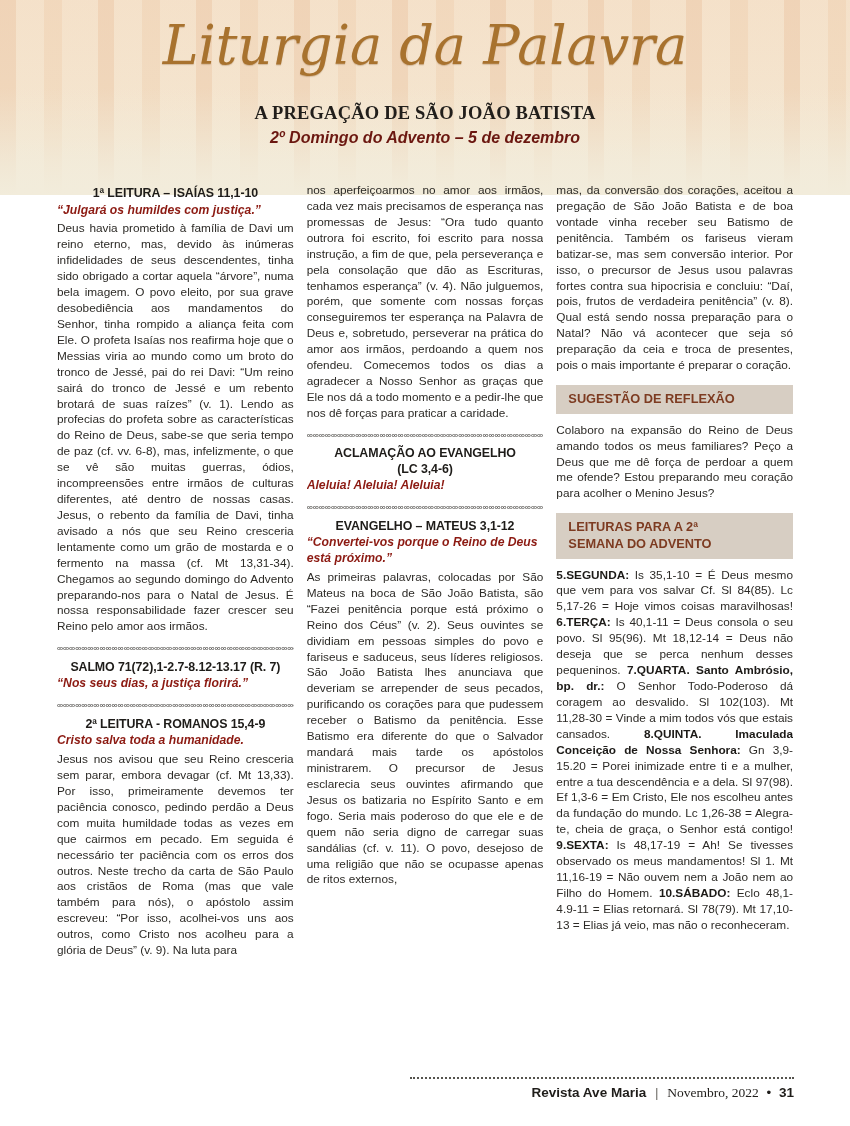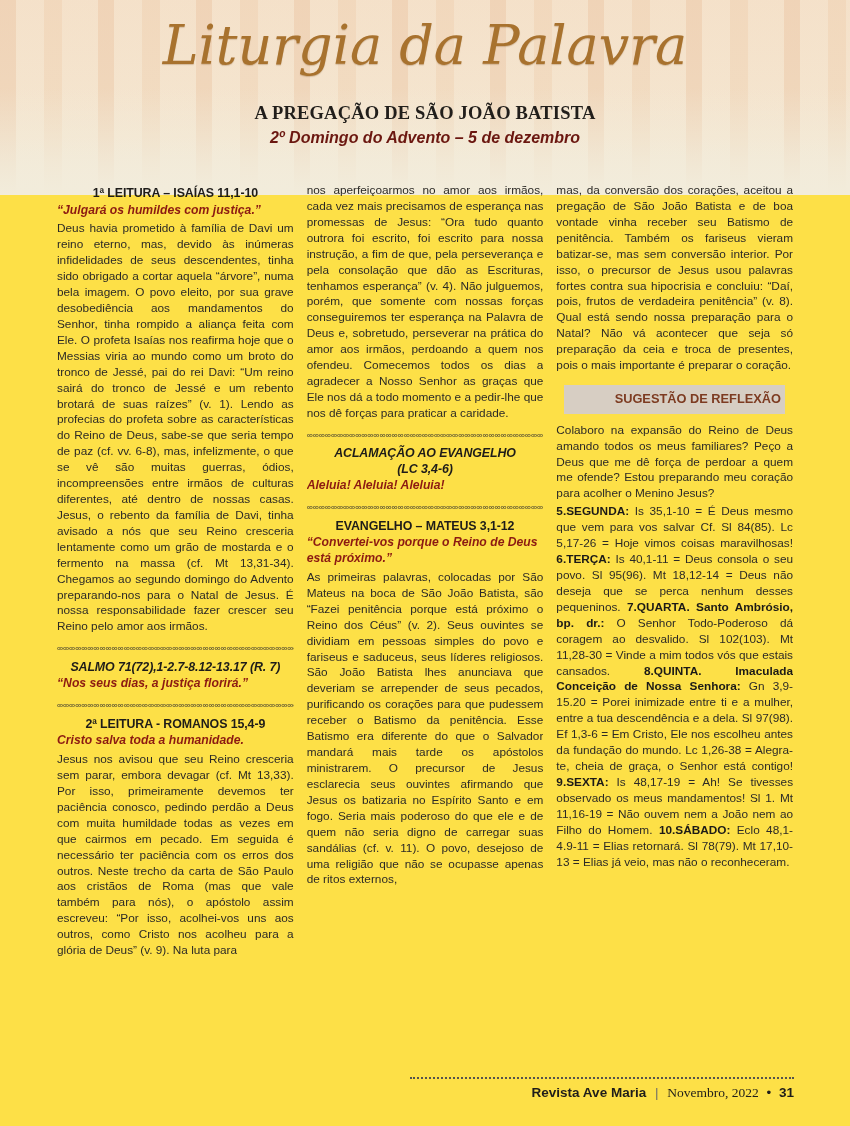--- a/index.html
+++ b/index.html
@@ -1,18 +1,18 @@
 <!DOCTYPE html>
 <html><head>
 <meta charset="utf-8">
 <style>
   html,body { margin:0; padding:0; background:#e8e2d2; }
   .page {
     position:relative; width:850px; height:1126px; margin:0 auto;
-    background:#fde047; overflow:hidden;
+    background:#ffffff; overflow:hidden;
     font-family:"Liberation Sans", sans-serif;
   }
   .texture {
     position:absolute; top:0; left:0; right:0; height:195px;
     background:
       linear-gradient(180deg, rgba(242,236,219,0) 0%, rgba(242,236,219,0) 45%, #f2ecdb 100%),
       repeating-linear-gradient(90deg,
         rgba(219,146,94,0.16) 0px, rgba(219,146,94,0.16) 16px,
         rgba(249,235,216,0.10) 16px, rgba(249,235,216,0.10) 44px,
         rgba(228,168,118,0.14) 44px, rgba(228,168,118,0.14) 62px,
@@ -38,34 +38,34 @@
     display:flex; gap:13px; overflow:hidden;
   }
   .col {
     flex:1 1 0; min-width:0; overflow:hidden;
     font-size:11.8px; line-height:1.35; color:#2c2a26; text-align:justify;
   }
   .h {
     text-align:center; font-weight:bold; font-size:12.4px; line-height:1.25;
     color:#1e1c19; margin:3px 0 1px; letter-spacing:-0.1px;
   }
-  .it { font-style:italic; }
+  .it { }
   .q {
     text-align:left; font-weight:bold; font-style:italic;
     font-size:12.2px; line-height:1.3; color:#8c1a12; margin:0 0 3px;
   }
   .bodyp { margin:0 0 2px; }
   .bodyp b { color:#1c1a17; }
   .divider {
     margin:9px 0 7px; font-size:8.5px; line-height:1; color:#35332f;
     white-space:nowrap; overflow:hidden; text-align:center;
   }
   .boxhead {
-    background:#d7cec3; color:#7d3b21; font-weight:bold; text-align:right;
-    font-size:12.8px; line-height:1.3; padding:6px 4px; margin:11px 8px 9px;
+    background:#d7cec3; color:#7d3b21; font-weight:bold; text-align:left;
+    font-size:12.8px; line-height:1.3; padding:6px 12px; margin:11px 0 9px;
   }
   .footer-rule {
     position:absolute; top:1077px; left:410px; right:56px;
     border-top:2px dotted #55534e; height:0;
   }
   .footer {
     position:absolute; top:1085px; right:56px; font-size:13.5px;
     color:#1f1d1a; white-space:nowrap;
   }
   .f-mag { font-weight:bold; }
@@ -104,20 +104,21 @@
         <div class="q">Aleluia! Aleluia! Aleluia!</div>
         <div class="divider">∞∞∞∞∞∞∞∞∞∞∞∞∞∞∞∞∞∞∞∞∞∞∞∞∞∞∞∞∞∞∞∞∞∞∞∞∞∞∞∞∞∞∞∞∞∞∞∞∞∞∞∞∞∞∞∞∞∞∞∞</div>
         <div class="h">EVANGELHO – MATEUS 3,1-12</div>
         <div class="q">“Convertei-vos porque o Reino de Deus está próximo.”</div>
         <div class="bodyp">As primeiras palavras, colocadas por São Mateus na boca de São João Batista, são “Fazei penitência porque está próximo o Reino dos Céus” (v. 2). Seus ouvintes se dividiam em pessoas simples do povo e fariseus e saduceus, seus líderes religiosos. São João Batista lhes anunciava que deveriam se arrepender de seus pecados, purificando os corações para que pudessem receber o Batismo da penitência. Esse Batismo era diferente do que o Salvador mandará mais tarde os apóstolos ministrarem. O precursor de Jesus esclarecia seus ouvintes afirmando que Jesus os batizaria no Espírito Santo e em fogo. Seria mais poderoso do que ele e de quem não seria digno de carregar suas sandálias (cf. v. 11). O povo, desejoso de uma religião que não se ocupasse apenas de ritos externos,</div>
       </div>
       <div class="col">
         <div class="bodyp">mas, da conversão dos corações, aceitou a pregação de São João Batista e de boa vontade vinha receber seu Batismo de penitência. Também os fariseus vieram batizar-se, mas sem conversão interior. Por isso, o precursor de Jesus usou palavras fortes contra sua hipocrisia e concluiu: “Daí, pois, frutos de verdadeira penitência” (v. 8). Qual está sendo nossa preparação para o Natal? Não vá acontecer que seja só preparação da ceia e troca de presentes, pois o mais importante é preparar o coração.</div>
         <div class="boxhead">SUGESTÃO DE REFLEXÃO</div>
         <div class="bodyp">Colaboro na expansão do Reino de Deus amando todos os meus familiares? Peço a Deus que me dê força de perdoar a quem me ofende? Estou preparando meu coração para acolher o Menino Jesus?</div>
+        <div class="boxhead">LEITURAS PARA A 2ª<br>SEMANA DO ADVENTO</div>
         <div class="bodyp"><b>5.SEGUNDA: </b><span>Is 35,1-10 = É Deus mesmo que vem para vos salvar Cf. Sl 84(85). Lc 5,17-26 = Hoje vimos coisas maravilhosas! </span><b>6.TERÇA: </b><span>Is 40,1-11 = Deus consola o seu povo. Sl 95(96). Mt 18,12-14 = Deus não deseja que se perca nenhum desses pequeninos. </span><b>7.QUARTA. Santo Ambrósio, bp. dr.: </b><span>O Senhor Todo-Poderoso dá coragem ao desvalido. Sl 102(103). Mt 11,28-30 = Vinde a mim todos vós que estais cansados. </span><b>8.QUINTA. Imaculada Conceição de Nossa Senhora: </b><span>Gn 3,9-15.20 = Porei inimizade entre ti e a mulher, entre a tua descendência e a dela. Sl 97(98). Ef 1,3-6 = Em Cristo, Ele nos escolheu antes da fundação do mundo. Lc 1,26-38 = Alegra-te, cheia de graça, o Senhor está contigo! </span><b>9.SEXTA: </b><span>Is 48,17-19 = Ah! Se tivesses observado os meus mandamentos! Sl 1. Mt 11,16-19 = Não ouvem nem a João nem ao Filho do Homem. </span><b>10.SÁBADO: </b><span>Eclo 48,1-4.9-11 = Elias retornará. Sl 78(79). Mt 17,10-13 = Elias já veio, mas não o reconheceram.</span></div>
       </div>
     </div>
 
   <div class="footer-rule"></div>
   <div class="footer">
     <span class="f-mag">Revista Ave Maria</span>
     <span class="f-sep">|</span>
     <span class="f-issue">Novembro, 2022</span>
     <span class="f-bullet">•</span>

